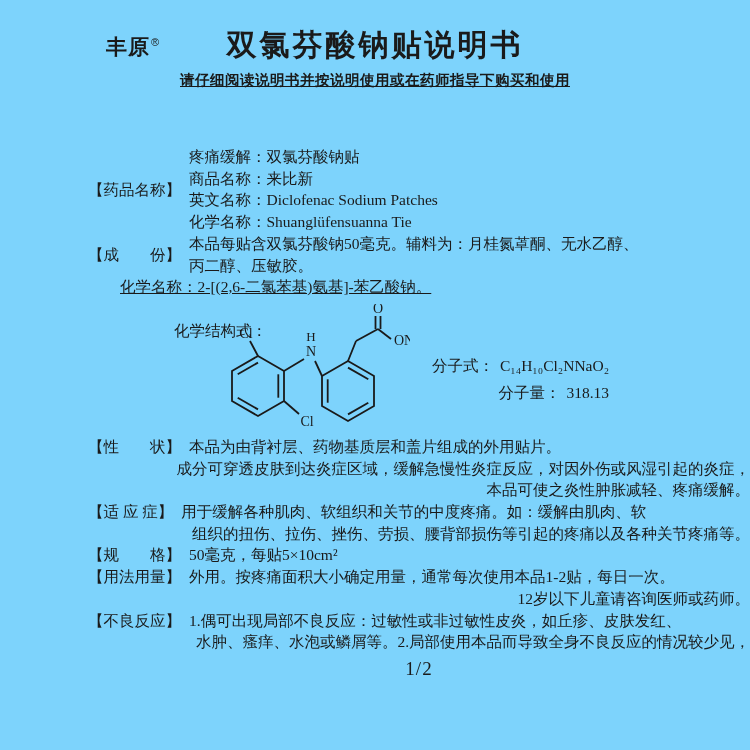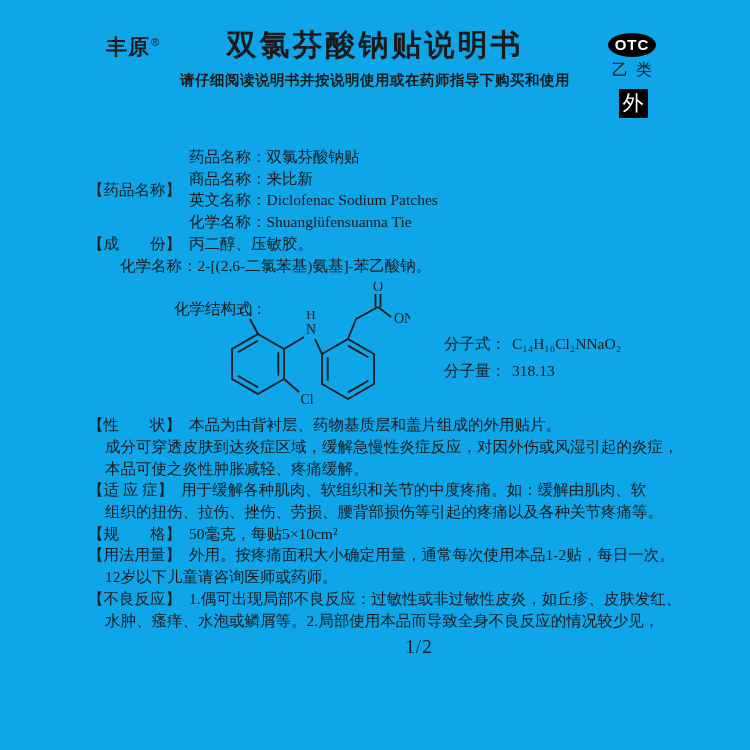--- a/index.html
+++ b/index.html
@@ -1,104 +1,101 @@
 <!DOCTYPE html>
 <html><head>
 <meta charset="utf-8">
 <style>
   html,body{margin:0;padding:0;}
   body{background:#e8e8e8;}
   .page{
     position:relative;
     width:750px;height:750px;
-    background:#0ea5e9;
+    background:#7dd3fc;
     color:#1a1a1a;
     font-family:"Liberation Serif","DejaVu Serif",serif;
     overflow:hidden;
     margin:0 auto;
   }
   
   .header{position:relative;height:146px;}
   .logo{
     position:absolute;left:106px;top:33px;
     font-family:"Liberation Sans","DejaVu Sans",sans-serif;
     font-weight:700;font-size:21px;letter-spacing:1px;
   }
   .logo .reg{font-size:11px;font-weight:400;position:relative;top:-8px;left:1px;}
   .title-wrap{text-align:center;padding-top:27px;}
   .title{
     margin:0;font-size:30px;font-weight:700;letter-spacing:3px;line-height:36px;
   }
   .subtitle{
     margin-top:8px;font-size:14.5px;font-weight:700;letter-spacing:0.5px;
     font-family:"Liberation Sans","DejaVu Sans",sans-serif;
+    text-decoration:underline;
   }
   .badges{position:absolute;right:92px;top:33px;width:50px;text-align:center;}
   .otc{
     width:48px;height:24px;background:#000;color:#fff;border-radius:50%;
     font-family:"Liberation Sans","DejaVu Sans",sans-serif;
     font-weight:700;font-size:15px;line-height:24px;letter-spacing:1px;
   }
   .otc-class{margin-top:3px;font-size:16px;white-space:pre;letter-spacing:2px;}
   .ext{
     width:29px;height:29px;background:#000;color:#fff;margin:8px auto 0 auto;
     font-size:21px;line-height:29px;text-align:center;
   }
   
   .body{padding:0 0 0 88px;font-size:15.5px;line-height:21.7px;}
   .ln{white-space:nowrap;}
   .lab{white-space:pre;margin-right:8px;display:inline-block;}
   .flex-row{display:flex;align-items:center;}
   .flex-row .lab{flex:0 0 auto;}
-  .cont{padding-left:17px;}
-  .chem-name{margin-left:32px;}
+  .cont{padding-left:17px;text-align:right;}
+  .chem-name{margin-left:32px;text-decoration:underline;}
   
   .structure-row{position:relative;height:134px;margin-top:4px;}
   .struct-label{position:absolute;left:38px;top:18px;margin-left:48px;}
   .struct-svg{position:absolute;left:122px;top:2px;}
-  .mol-info{position:absolute;left:356px;top:50px;line-height:27px;}
+  .mol-info{position:absolute;left:344px;top:50px;line-height:27px;text-align:right;}
   .mol-info .val{margin-left:6px;}
   
   .page-num{text-align:center;margin-top:5px;font-size:19px;letter-spacing:1px;}
 </style>
 </head>
 <body>
 
 <div class="page">
 
   <div class="header">
     <div class="logo">
       <span>丰原</span><span class="reg">®</span>
     </div>
     <div class="title-wrap">
       <h1 class="title">双氯芬酸钠贴说明书</h1>
       <div class="subtitle">请仔细阅读说明书并按说明使用或在药师指导下购买和使用</div>
     </div>
-    <div class="badges">
-      <div class="otc">OTC</div>
-      <div class="otc-class">乙 类</div>
-      <div class="ext">外</div>
-    </div>
   </div>
 
   <div class="body">
 
     <div class="flex-row">
       <span class="lab">【药品名称】</span>
       <div>
-        <div class="ln">药品名称：双氯芬酸钠贴</div>
+        <div class="ln">疼痛缓解：双氯芬酸钠贴</div>
         <div class="ln">商品名称：来比新</div>
         <div class="ln">英文名称：Diclofenac Sodium Patches</div>
         <div class="ln">化学名称：Shuanglüfensuanna Tie</div>
       </div>
     </div>
 
     <div class="flex-row">
       <span class="lab">【成　　份】</span>
       <div>
+        <div class="ln">本品每贴含双氯芬酸钠50毫克。辅料为：月桂氮䓬酮、无水乙醇、</div>
         <div class="ln">丙二醇、压敏胶。</div>
       </div>
     </div>
     <div class="ln chem-name">化学名称：2-[(2,6-二氯苯基)氨基]-苯乙酸钠。</div>
 
     <div class="structure-row">
       <span class="struct-label">化学结构式：</span>
 
       <svg class="struct-svg" width="200" height="132" viewBox="0 0 200 132">
         <g stroke="#1a1a1a" stroke-width="1.8" fill="none">

